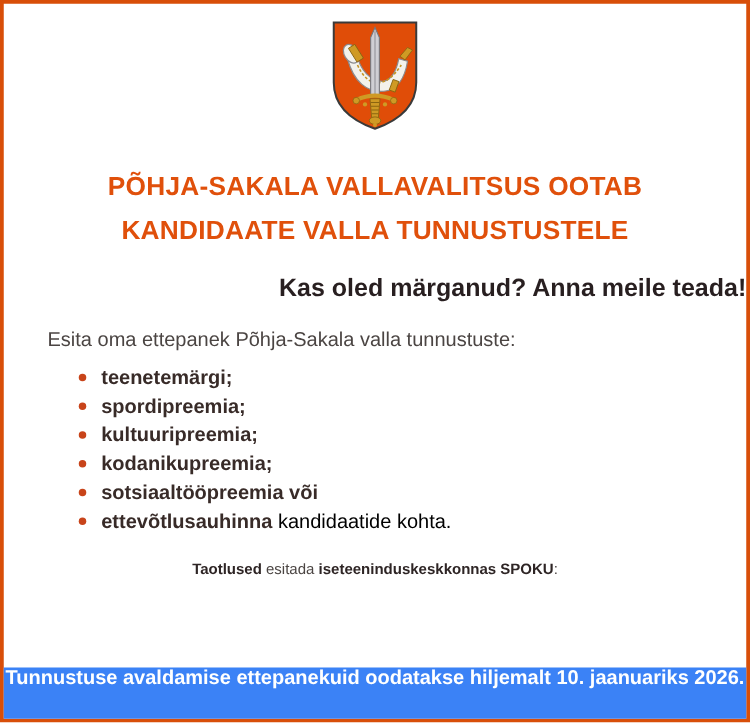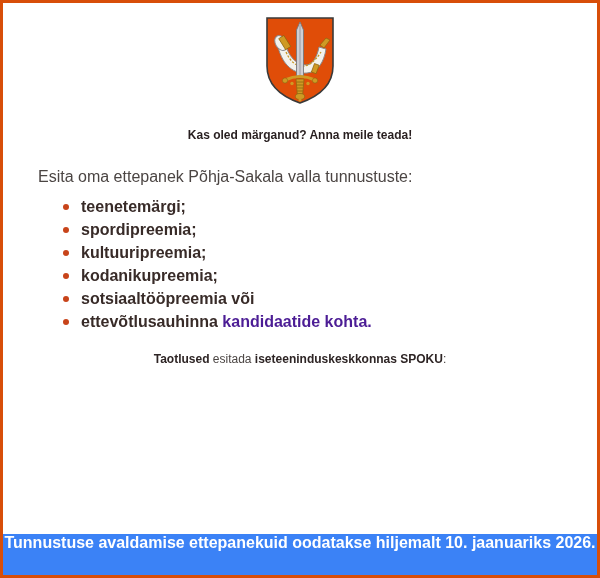--- a/index.html
+++ b/index.html
@@ -8,35 +8,35 @@
     position:relative;box-sizing:border-box;width:600px;height:578px;
     border:3px solid #d84e09;background:#ffffff;overflow:hidden;
   }
   .coat{width:72px;margin:13px auto 0;display:block;}
   .title{
     margin:26px 0 0;text-align:center;color:#e0500b;
     font-size:21px;font-weight:bold;line-height:35px;letter-spacing:.2px;
   }
   .title .line{display:block;}
   .subtitle{
-    margin:14px 0 0;text-align:center;color:#281f20;
-    font-size:12px;font-weight:bold;line-height:30px;
+    margin:14px 0 0;text-align:right;color:#281f20;
+    font-size:20px;font-weight:bold;line-height:30px;
   }
   .intro{
     margin:15px 0 0;padding-left:35px;color:#4b4543;
     font-size:16px;line-height:24px;
   }
   .awards{list-style:none;margin:6px 0 0;padding:0 0 0 60px;}
   .awards li{line-height:23px;font-size:16px;color:#382b28;}
   .awards .dot{
     display:inline-block;width:6px;height:6px;border-radius:50%;
     background:#c8441a;vertical-align:middle;margin-right:12px;margin-top:-2px;
   }
   .awards .b{font-weight:bold;}
-  .awards .r{font-weight:bold;color:#4c1d95;}
+  .awards .r{font-weight:normal;color:#000000;}
   .apply{
     margin:14px 0 0;text-align:center;font-size:12px;line-height:24px;color:#4b4543;
   }
   .apply b{color:#2e2525;}
   .apply .url{display:block;font-weight:normal;color:#4b4543;}
   .footer{
     position:absolute;left:-3px;right:-3px;bottom:-3px;height:44px;
     background:#3b82f6;display:flex;align-items:flex-start;justify-content:center;
   }
   .footer span{color:#ffffff;font-size:16px;font-weight:bold;white-space:nowrap;}
@@ -70,20 +70,24 @@
     <path d="M32,63 L40,63 L38.7,78 L33.3,78 Z" fill="#cf9a24" stroke="#8a6510" stroke-width=".7"></path>
     <line x1="32.6" y1="66" x2="39.5" y2="66" stroke="#8a6510" stroke-width=".8"></line>
     <line x1="32.8" y1="69" x2="39.2" y2="69" stroke="#8a6510" stroke-width=".8"></line>
     <line x1="33.1" y1="72" x2="39" y2="72" stroke="#8a6510" stroke-width=".8"></line>
     <line x1="33.3" y1="75" x2="38.8" y2="75" stroke="#8a6510" stroke-width=".8"></line>
 
     <ellipse cx="36" cy="80.5" rx="4.6" ry="3" fill="#cf9a24" stroke="#8a6510" stroke-width=".7"></ellipse>
     <circle cx="36" cy="84" r="1.6" fill="#cf9a24"></circle>
   </svg>
 
+  <h1 class="title">
+      <span class="line">PÕHJA-SAKALA VALLAVALITSUS OOTAB</span>
+      <span class="line">KANDIDAATE VALLA TUNNUSTUSTELE</span>
+    </h1>
 
   <h2 class="subtitle">Kas oled märganud? Anna meile teada!</h2>
 
   <p class="intro">Esita oma ettepanek Põhja-Sakala valla tunnustuste:</p>
 
   <ul class="awards">
     <li><span class="dot"></span><span class="b">teenetemärgi;</span><span class="r"></span></li>
     <li><span class="dot"></span><span class="b">spordipreemia;</span><span class="r"></span></li>
     <li><span class="dot"></span><span class="b">kultuuripreemia;</span><span class="r"></span></li>
     <li><span class="dot"></span><span class="b">kodanikupreemia;</span><span class="r"></span></li>

